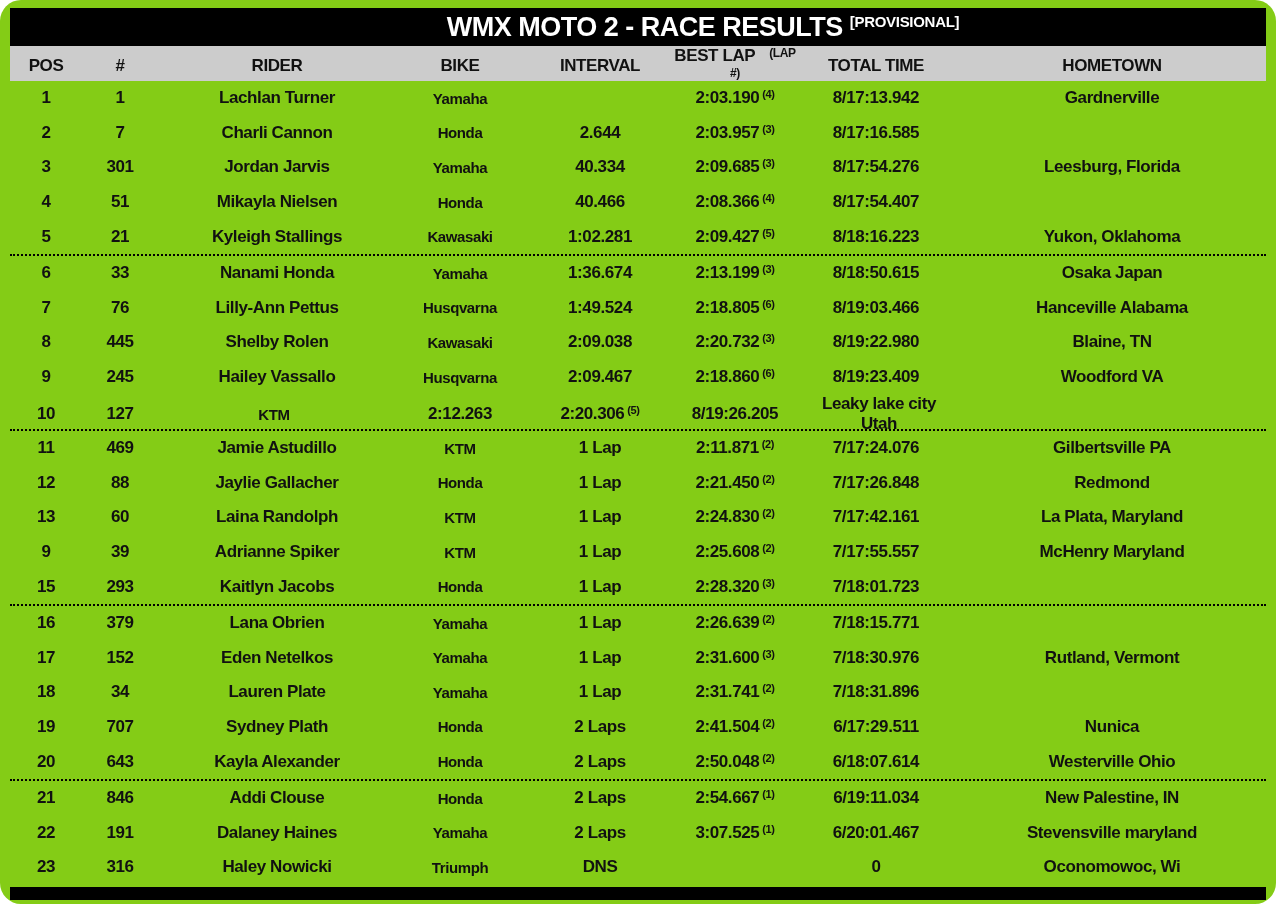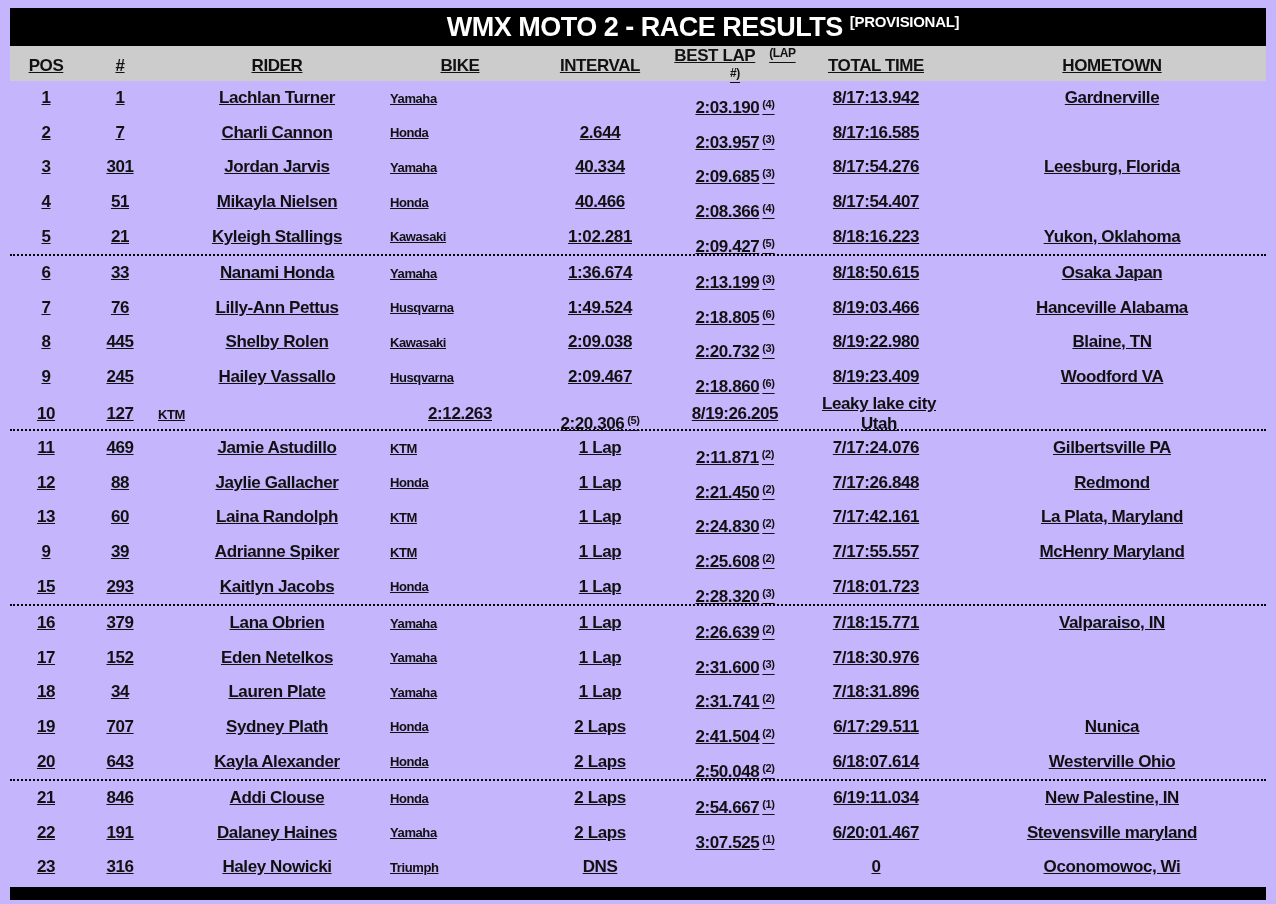--- a/index.html
+++ b/index.html
@@ -1,44 +1,44 @@
 <!DOCTYPE html>
 <html><head>
 <meta charset="utf-8">
 <style>
   html,body { margin:0; padding:0; background:#fff; }
   .page {
-    width:1276px; height:904px; background:#c4b5fd; overflow:hidden;
+    width:1276px; height:904px; background:#84cc16; overflow:hidden;
     font-family:"Liberation Sans", sans-serif; font-weight:bold;
     color:#111; letter-spacing:-0.4px; box-sizing:border-box;
     padding:8px 10px 0 10px;
+    border-radius:21px;
   }
   .title-bar {
     height:38px; background:#000; color:#fff;
     display:flex; align-items:center; justify-content:center;
     box-sizing:border-box; padding-left:130px;
   }
   .title-main { font-size:27px; letter-spacing:-0.5px; line-height:1; }
   .title-tag  { font-size:15px; margin-left:7px; position:relative; top:-6px; letter-spacing:-0.3px; }
 
   .grid-row {
     display:grid;
     grid-template-columns:72px 76px 232px 140px 140px 130px 152px auto;
     align-items:center;
-    text-decoration:underline;
   }
   .header-row {
     height:35px; background:#cccccc; font-size:17px;
   }
   .row { height:34.6px; font-size:17px; }
 
   .c-center { text-align:center; }
   .c-left   { text-align:center; padding-left:6px; }
-  .c-bike   { font-size:13px; text-align:left; }
-  .row .c-bestlap { position:relative; top:10px; }
+  .c-bike   { font-size:15px; text-align:center; }
+  .row .c-bestlap { position:relative; top:0; }
   .bl-sup { font-size:11px; position:relative; top:-5px; margin-left:3px; }
   .hdr-sup { font-size:12px; position:relative; top:-4px; margin-left:14px; }
 
   .group-end { border-bottom:2px dotted #000; }
 
   .bottom-bar { height:13px; background:#000; margin-top:2px; }
 </style>
 </head>
 <body>
 
@@ -261,33 +261,33 @@
       <div class="grid-row row">
         <div class="c-center">16</div>
         <div class="c-center">379</div>
         <div class="c-left">Lana Obrien</div>
         <div class="c-bike">Yamaha</div>
         <div class="c-center">1 Lap</div>
         <div class="c-center c-bestlap">
           <span>2:26.639</span><span class="bl-sup">(2)</span>
         </div>
         <div class="c-center">7/18:15.771</div>
-        <div class="c-left">Valparaiso, IN</div>
       </div>
 
       <div class="grid-row row">
         <div class="c-center">17</div>
         <div class="c-center">152</div>
         <div class="c-left">Eden Netelkos</div>
         <div class="c-bike">Yamaha</div>
         <div class="c-center">1 Lap</div>
         <div class="c-center c-bestlap">
           <span>2:31.600</span><span class="bl-sup">(3)</span>
         </div>
         <div class="c-center">7/18:30.976</div>
+        <div class="c-left">Rutland, Vermont</div>
       </div>
 
       <div class="grid-row row">
         <div class="c-center">18</div>
         <div class="c-center">34</div>
         <div class="c-left">Lauren Plate</div>
         <div class="c-bike">Yamaha</div>
         <div class="c-center">1 Lap</div>
         <div class="c-center c-bestlap">
           <span>2:31.741</span><span class="bl-sup">(2)</span>

